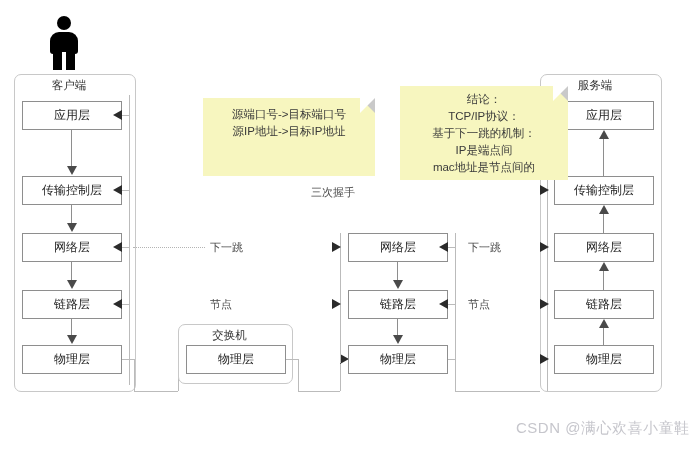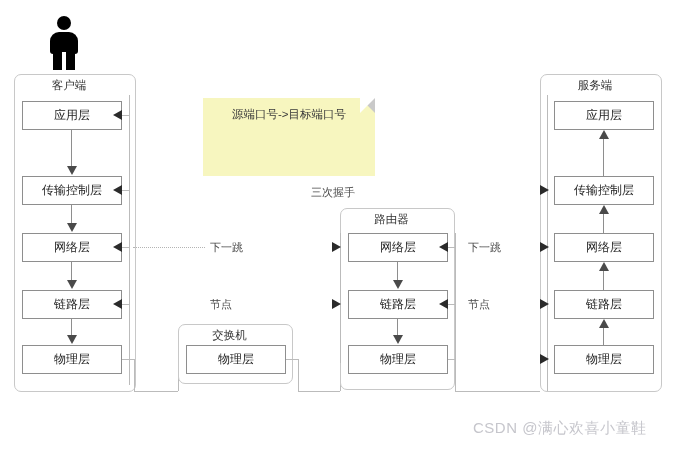--- a/index.html
+++ b/index.html
@@ -190,20 +190,21 @@
     font-size: 12px;
     color: #9a9aa2;
     white-space: nowrap;
   }
   .watermark {
     position: absolute;
     font-size: 15px;
     color: #c6c6cc;
     white-space: nowrap;
     letter-spacing: 0.5px;
+    margin-left: 43px;
   }
 </style>
 </head>
 <body>
 
 <div id="canvas">
 
   <div class="person">
     <div class="head"></div>
     <div class="body"></div>
@@ -258,23 +259,20 @@
   <div class="layer" style="left:186px; top:345px; width:100px; height:29px;">物理层</div>
 
   <div class="hline-light" style="left:286px; top:359px; width:12px;"></div>
   <div class="vline-light" style="left:298px; top:359px; height:32px;"></div>
   <div class="hline-light" style="left:298px; top:391px; width:42px;"></div>
   <div class="vline-light" style="left:340px; top:359px; height:32px;"></div>
   <div class="arr arr-right" style="left:340px; top:354px;"></div>
 
   <div class="label" style="left:311px; top:185px;">三次握手</div>
 
-  <div class="device" style="left:340px; top:208px; width:115px; height:182px;">
-    <div class="device-title">路由器</div>
-  </div>
   <div class="layer" style="left:348px; top:233px; width:100px; height:29px;">网络层</div>
   <div class="layer" style="left:348px; top:290px; width:100px; height:29px;">链路层</div>
   <div class="layer" style="left:348px; top:345px; width:100px; height:29px;">物理层</div>
 
   <div class="vline" style="left:397px; top:262px; height:19px;"></div>
   <div class="arr arr-down" style="left:393px; top:280px;"></div>
   <div class="vline" style="left:397px; top:319px; height:17px;"></div>
   <div class="arr arr-down" style="left:393px; top:335px;"></div>
 
   <div class="vline-light" style="left:340px; top:233px; height:130px;"></div>
@@ -314,18 +312,28 @@
 
   <div class="arr arr-right" style="left:540px; top:185px;"></div>
   <div class="arr arr-right" style="left:540px; top:242px;"></div>
   <div class="arr arr-right" style="left:540px; top:299px;"></div>
   <div class="arr arr-right" style="left:540px; top:354px;"></div>
 
   <div class="note" style="left:203px; top:98px; width:172px; height:78px;">
     <div class="fold"></div>
     <div class="fold2"></div>
     <div class="note-line">源端口号-&gt;目标端口号</div>
-  </div>
-
+    <div class="note-line">源IP地址-&gt;目标IP地址</div>
+  </div>
+
+  <div class="note" style="left:400px; top:86px; width:168px; height:94px; padding-top:5px;">
+    <div class="fold"></div>
+    <div class="fold2"></div>
+    <div class="note-line">结论：</div>
+    <div class="note-line">TCP/IP协议：</div>
+    <div class="note-line">基于下一跳的机制：</div>
+    <div class="note-line">IP是端点间</div>
+    <div class="note-line">mac地址是节点间的</div>
+  </div>
 
   <div class="watermark" style="left:473px; top:419px;">CSDN @满心欢喜小童鞋</div>
 
 </div>
 
 </body></html>

